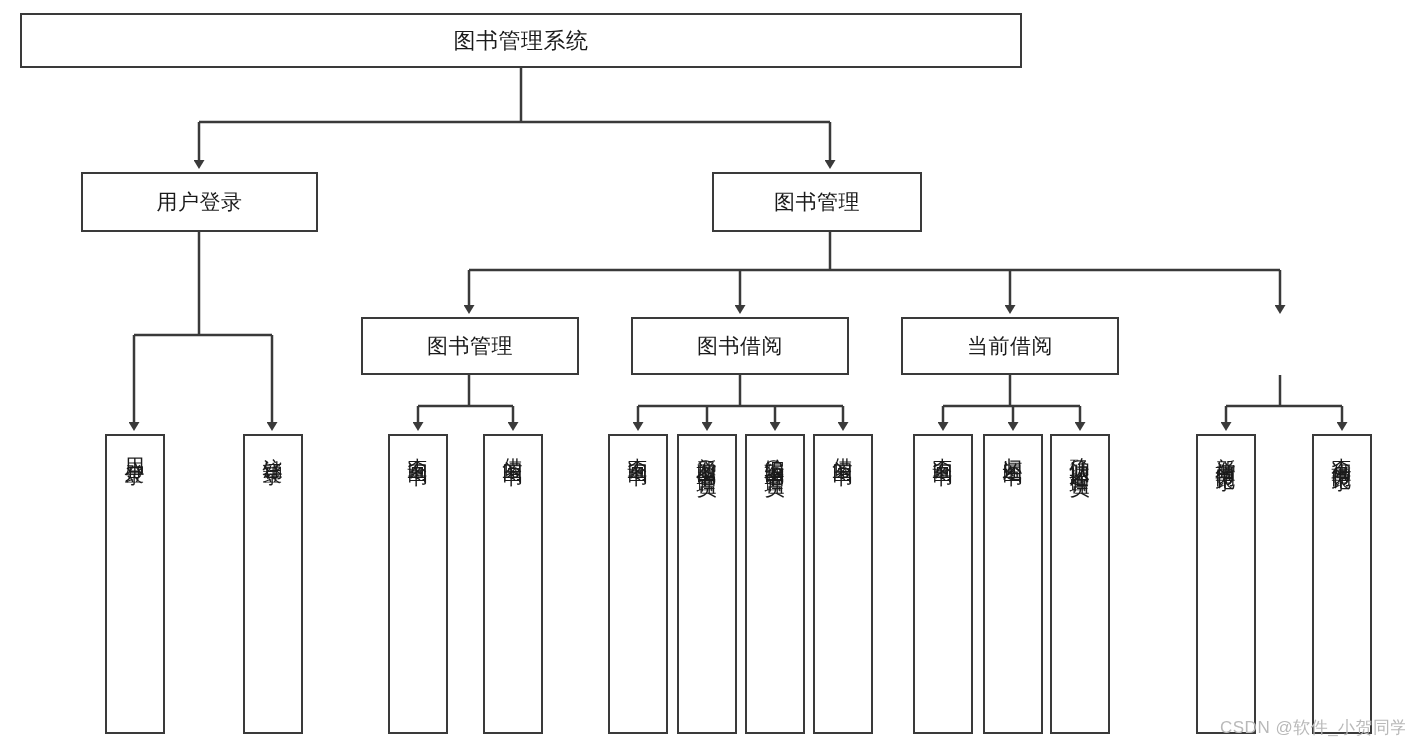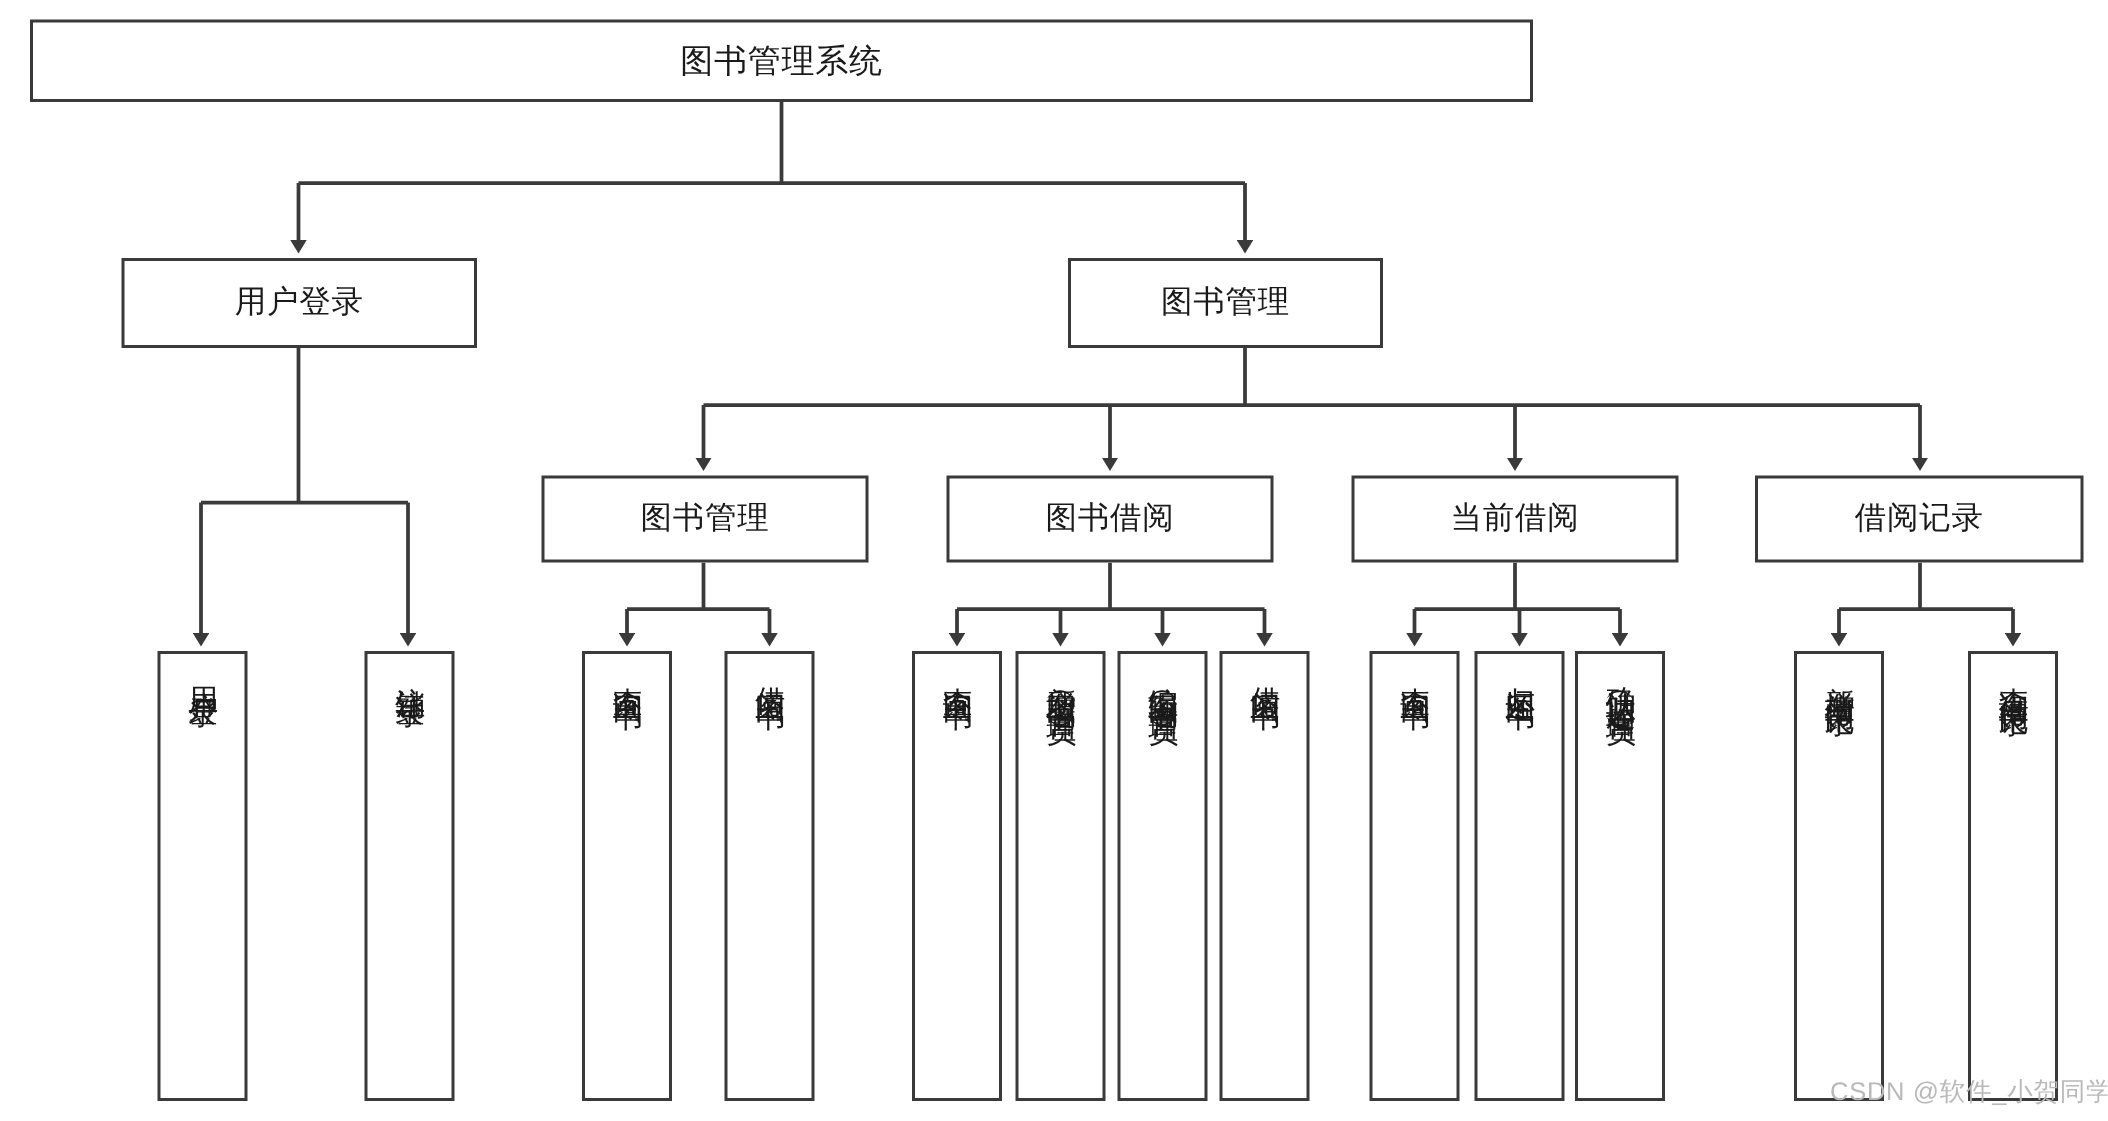--- a/index.html
+++ b/index.html
@@ -143,23 +143,20 @@
     </div>
 
   <div class="node horizontal" style="left: 901px; top: 317px; width: 218px; height: 58px;">
       <span>当前借阅</span>
     </div>
 
   <div class="node horizontal" style="left: 631px; top: 317px; width: 218px; height: 58px;">
       <span>图书借阅</span>
     </div>
 
-  <div class="node horizontal" style="left: 1170px; top: 317px; width: 219px; height: 58px;">
-      <span>借阅记录</span>
-    </div>
 
   <div class="node vertical" style="left: 105px; top: 434px; width: 60px; height: 300px;">
       <span class="vtext">用户登录</span>
     </div>
 
   <div class="node vertical" style="left: 243px; top: 434px; width: 60px; height: 300px;">
       <span class="vtext">注销登录</span>
     </div>
 
   <div class="node vertical" style="left: 388px; top: 434px; width: 60px; height: 300px;">

